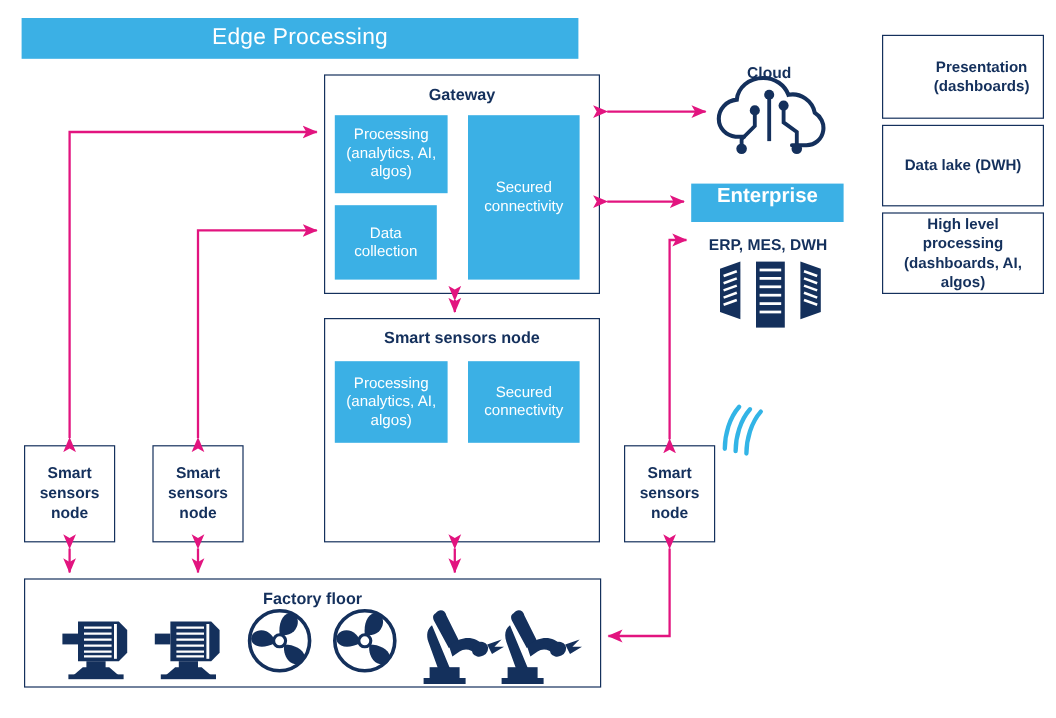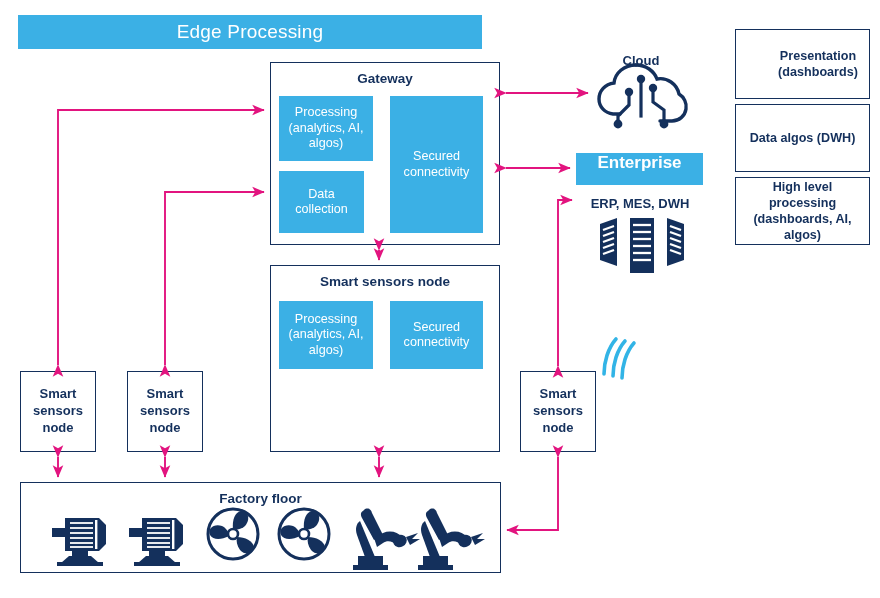--- a/index.html
+++ b/index.html
@@ -167,21 +167,21 @@
   <div class="abs enterprise-badge" style="left:576px; top:153px; width:127px; height:32px;">
     <span>Enterprise</span>
   </div>
 
   <div class="abs plainlabel" style="left:575px; top:196px; width:130px;">ERP, MES, DWH</div>
 
   <div class="abs legendbox" style="left:735px; top:29px; width:135px; height:70px;padding-left:36px;">
     <span>Presentation (dashboards)</span>
   </div>
   <div class="abs legendbox" style="left:735px; top:104px; width:135px; height:68px;">
-    <span>Data algos (DWH)</span>
+    <span>Data lake (DWH)</span>
   </div>
   <div class="abs legendbox" style="left:735px; top:177px; width:135px; height:68px;">
     <span>High level processing (dashboards, AI, algos)</span>
   </div>
 
   <svg class="overlay" viewBox="0 0 880 598">
     <defs>
       <marker id="ah" markerWidth="7" markerHeight="7" refX="6.2" refY="3.2" orient="auto" markerUnits="strokeWidth">
         <path d="M0,0.4 L6.6,3.2 L0,6 L1.6,3.2 Z" fill="#e2147f"></path>
       </marker>

